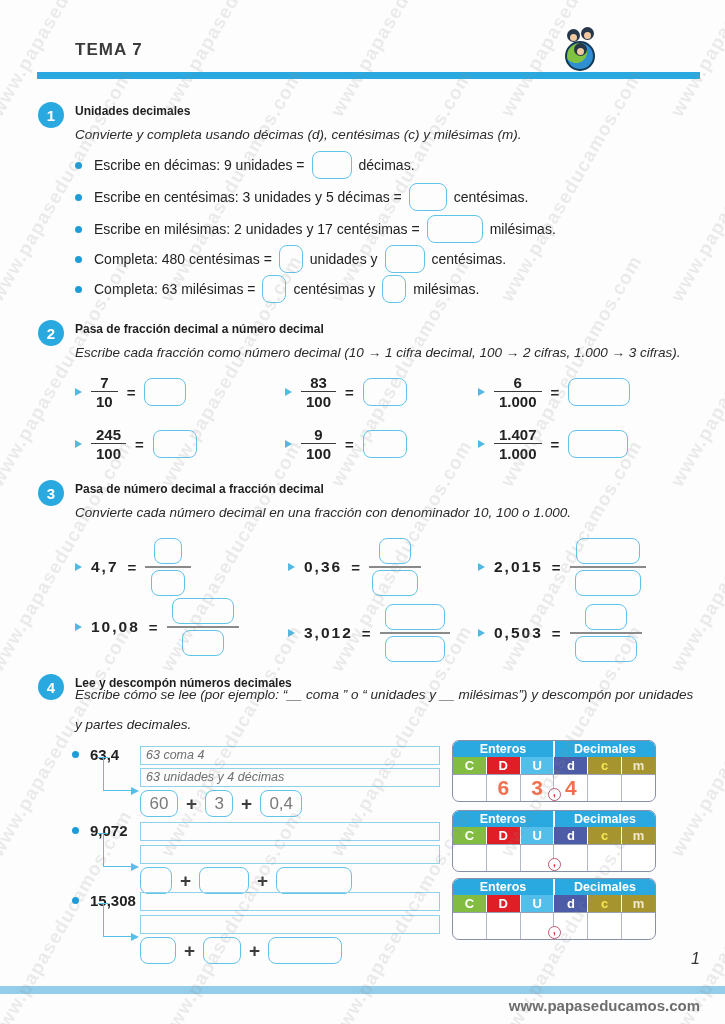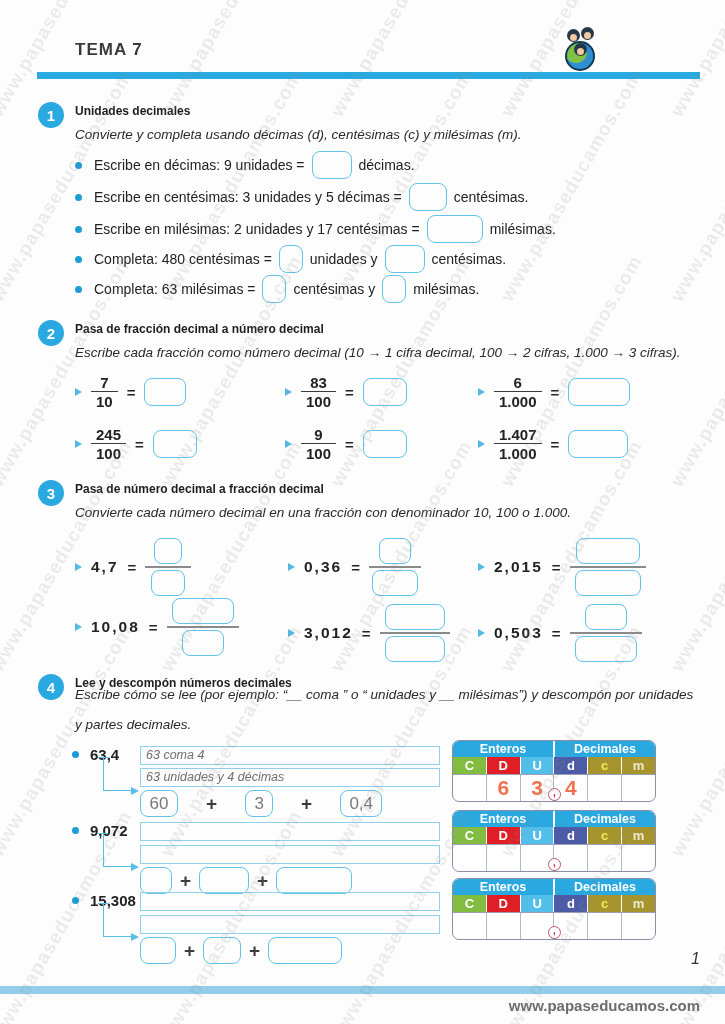--- a/index.html
+++ b/index.html
@@ -267,21 +267,21 @@
     <div class="sec-title">Lee y descompón números decimales</div>
     <div class="sec-sub" style="top:11px;">Escribe cómo se lee (por ejemplo: “__ coma ” o “ unidades y __ milésimas”) y descompón por unidades</div>
     <div class="sec-sub" style="top:41px;">y partes decimales.</div>
 
     <div class="s4item" style="top:70px;">
       <span class="s4dot"></span>
       <span class="s4num">63,4</span>
       <div class="rline" style="top:0;">63 coma 4</div>
       <div class="rline" style="top:22px;">63 unidades y 4 décimas</div>
       <div class="arrow"></div>
-      <div class="sumrow" style="top:44px;gap:20px;">
+      <div class="sumrow" style="top:44px;">
         <span class="sbox" style="width:36px;">60</span>
         <span class="plus">+</span>
         <span class="sbox" style="width:26px;">3</span>
         <span class="plus">+</span>
         <span class="sbox" style="width:40px;">0,4</span>
       </div>
     </div>
     <div class="pvt" style="top:64px;">
       <div class="pvt-groups">
         <div class="pvt-group">Enteros</div>

